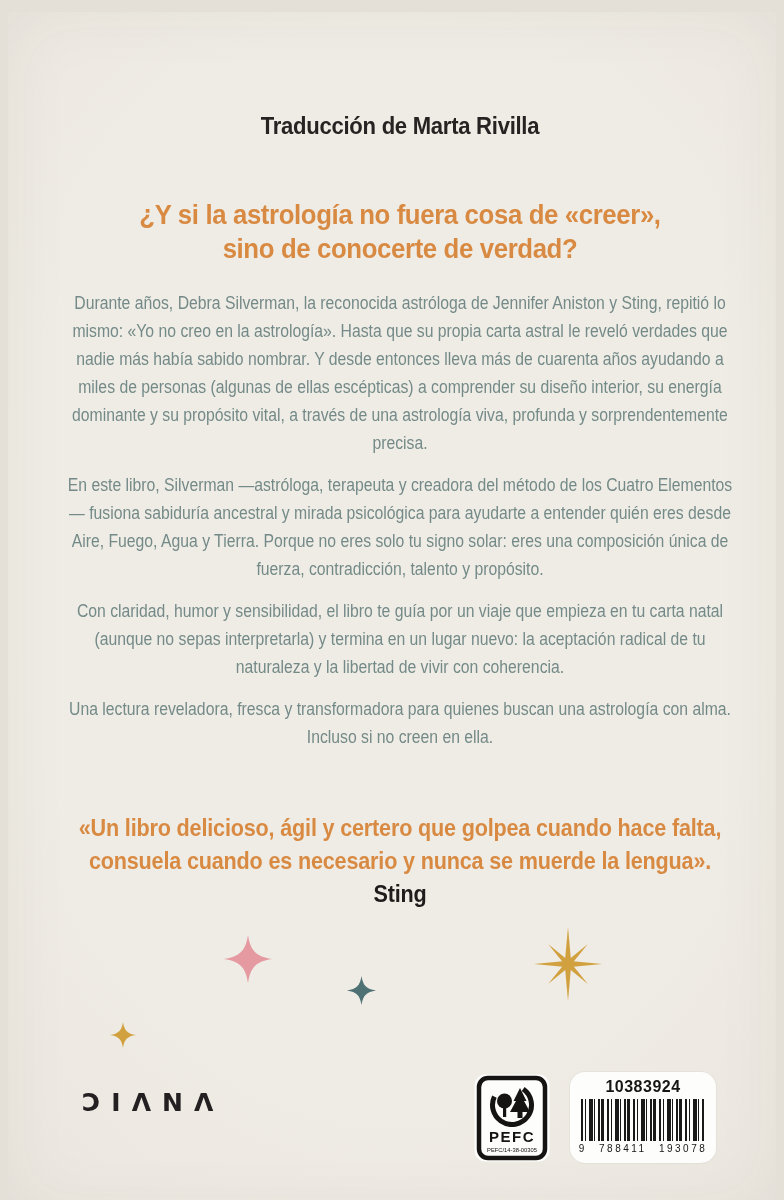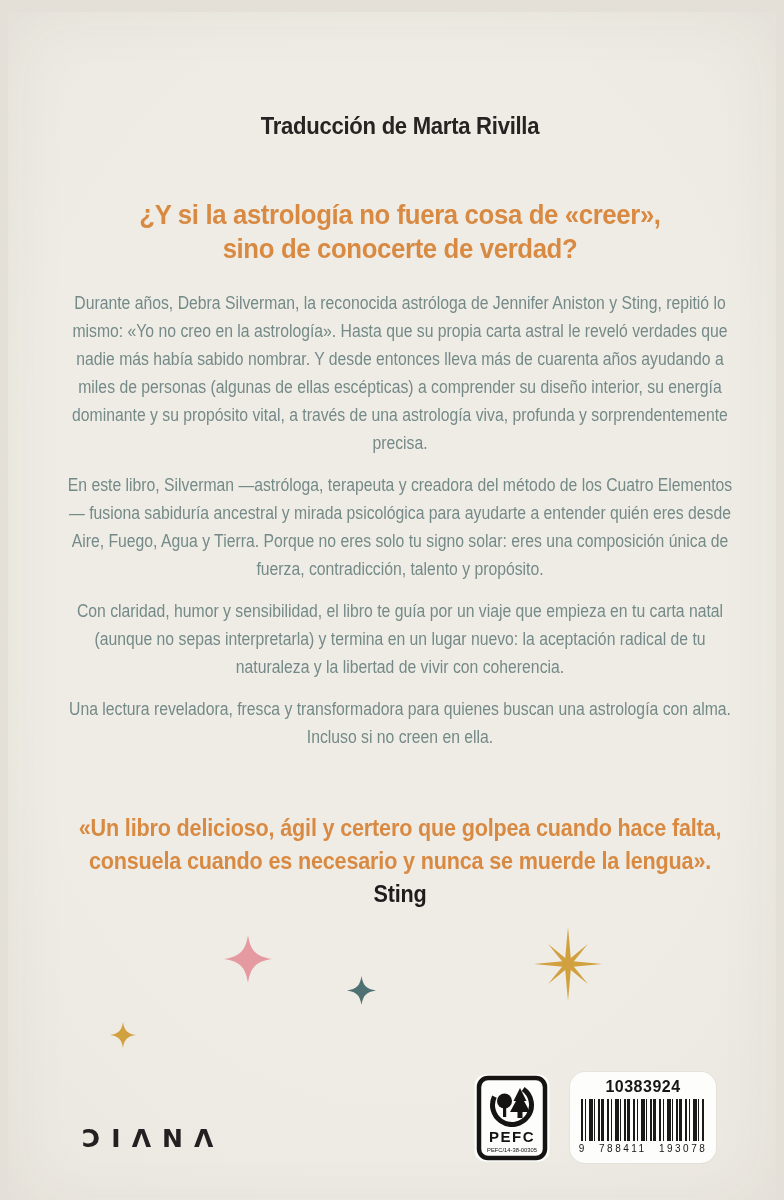--- a/index.html
+++ b/index.html
@@ -44,21 +44,21 @@
   }
   .quote .attribution { color: #1f1c1c; }
 
   .sparkle { position: absolute; }
   .sparkle-pink   { left: 216px; top: 920px; }
   .sparkle-teal   { left: 339px; top: 962px; }
   .starburst-gold { left: 523px; top: 913px; }
   .sparkle-gold   { left: 102px; top: 1004px; }
 
   .publisher-logo {
-    position: absolute; left: 74px; top: 1112px;
+    position: absolute; left: 74px; top: 1076px;
     font-family: "DejaVu Sans", sans-serif;
     font-size: 25px; font-weight: 700; letter-spacing: 11px;
     color: #242021;
   }
   .pefc-badge { position: absolute; left: 466px; top: 1062px; }
   .barcode-label {
     position: absolute; left: 562px; top: 1060px; width: 146px; height: 91px;
     background: #fdfdfb; border-radius: 15px;
     box-shadow: 0 0 0 1px rgba(0,0,0,0.03);
     text-align: center;

